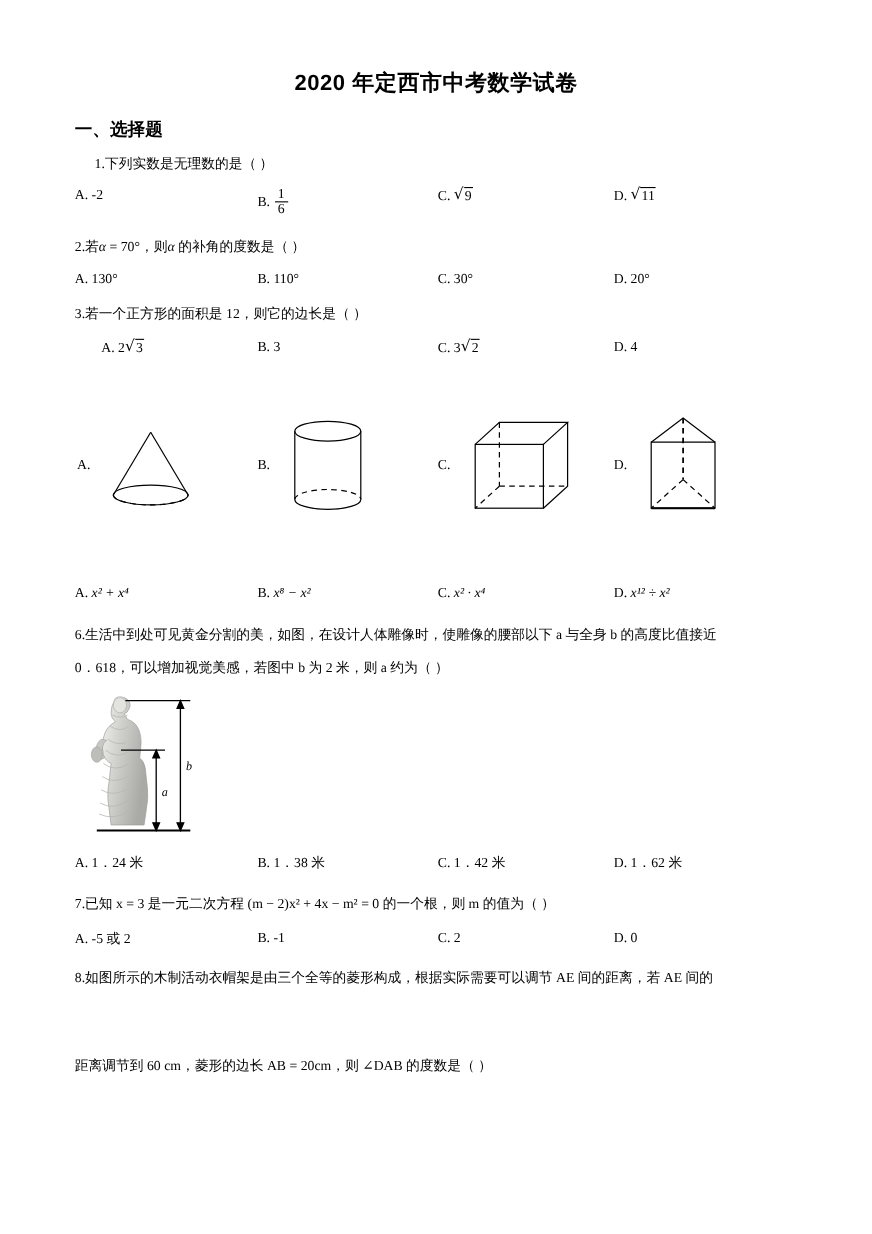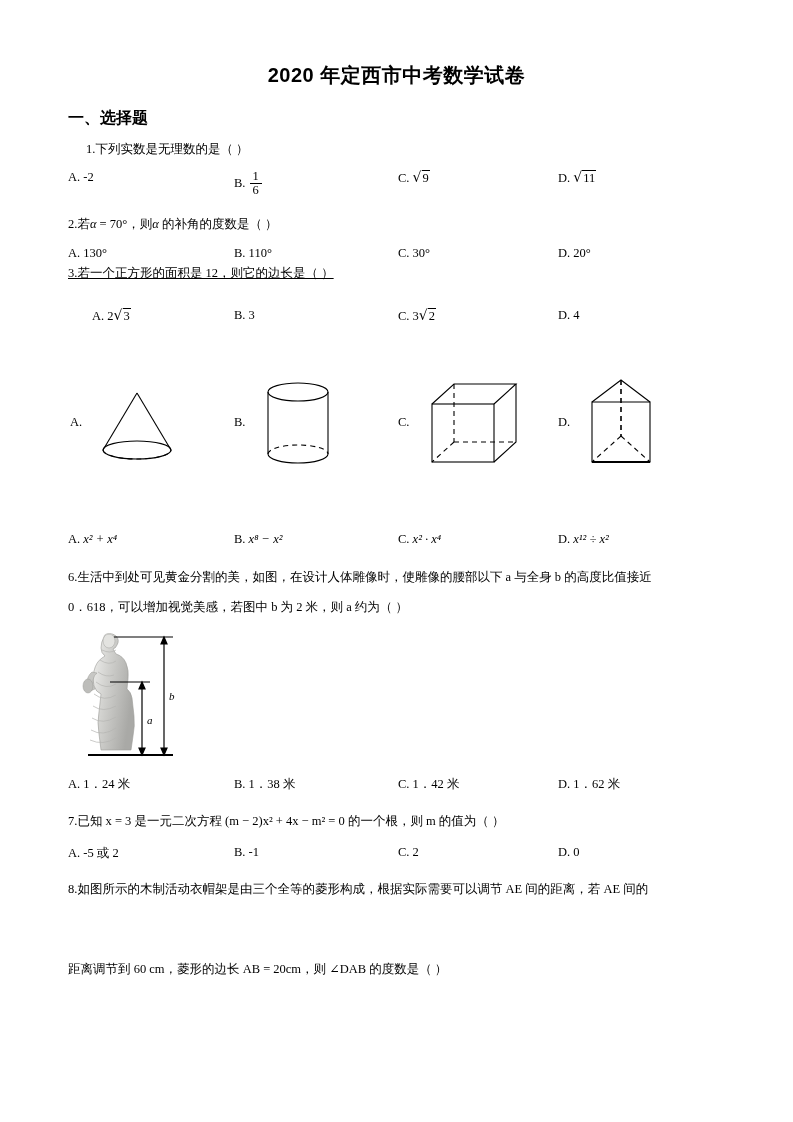--- a/index.html
+++ b/index.html
@@ -137,21 +137,21 @@
   </div>
   <div class="opt colC" style="top:246px;">
     <span>C.</span>
     <span>30°</span>
   </div>
   <div class="opt colD" style="top:246px;">
     <span>D.</span>
     <span>20°</span>
   </div>
 
-  <div class="qtext" style="top:264px;text-decoration:underline;">3.若一个正方形的面积是 12，则它的边长是（    ）</div>
+  <div class="qtext" style="top:276px;">3.若一个正方形的面积是 12，则它的边长是（    ）</div>
 
   <div class="opt colA" style="top:308px;margin-left:24px;">
     <span>A.</span>
     <span>2</span><span class="rad"><span>3</span></span>
   </div>
   <div class="opt colB" style="top:308px;">
     <span>B.</span>
     <span>3</span>
   </div>
   <div class="opt colC" style="top:308px;">

